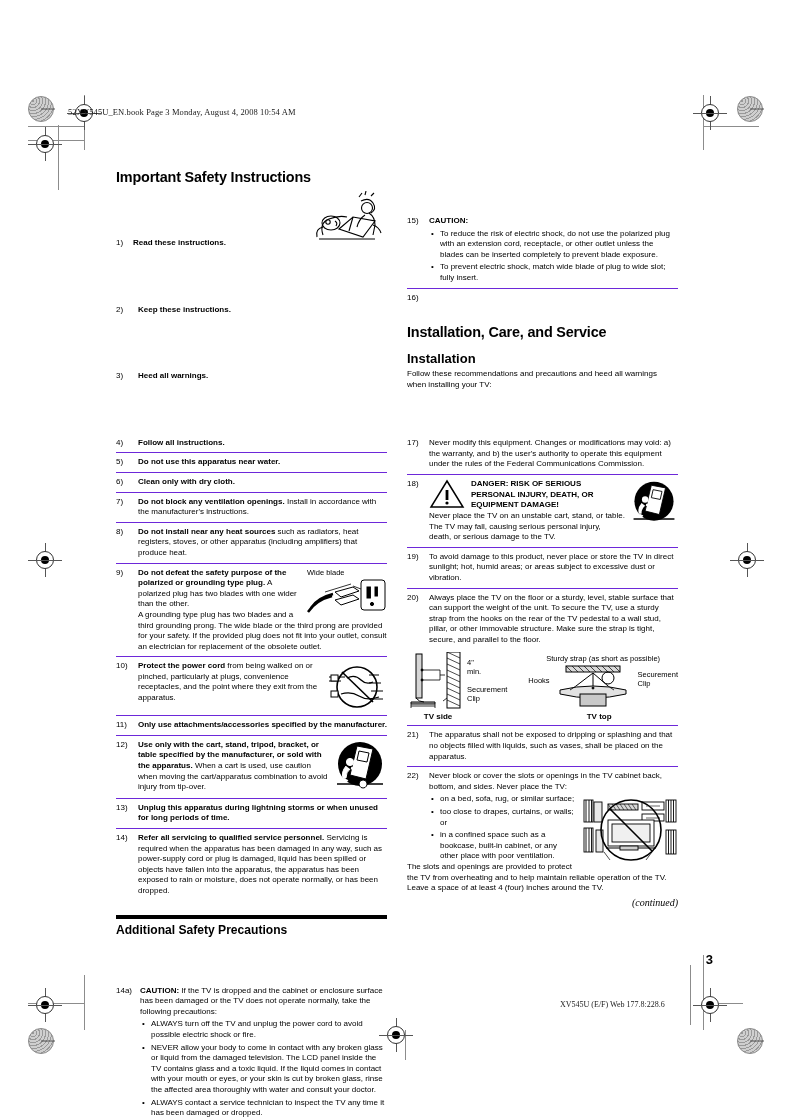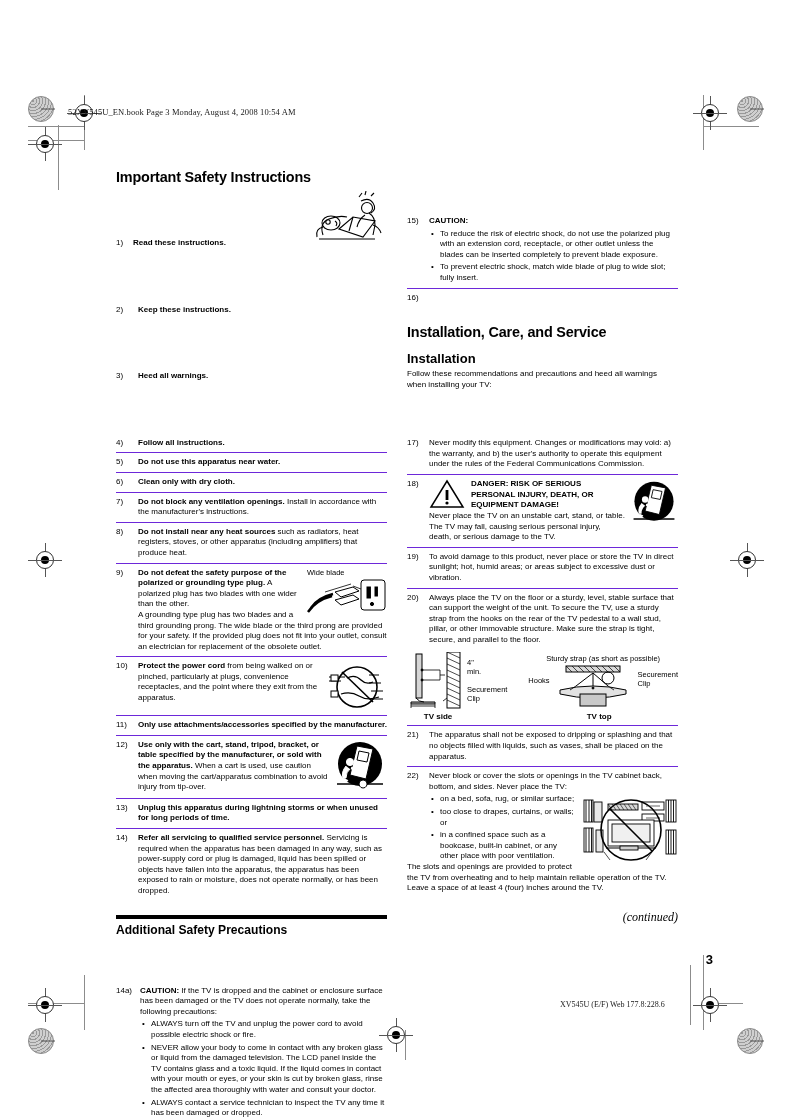--- a/index.html
+++ b/index.html
@@ -122,23 +122,23 @@
     font-size: 13px; font-weight: bold;
     font-family: "Liberation Sans Narrow", "Liberation Sans", sans-serif;
   }
   .footline {
     position: absolute; left: 560px; top: 1000px;
     font-size: 8px; color: #1a1a1a;
     font-family: "Liberation Serif", serif;
     white-space: nowrap;
   }
   .continued {
-    text-align: right; font-size: 12px; font-style: italic;
+    text-align: right; font-size: 10px; font-style: italic;
     font-family: "Liberation Serif", serif;
-    margin-top: 18px;
+    margin-top: 4px;
   }
   .tvlabel { font-size: 8px; font-weight: bold; text-align: center; }
 </style>
 </head>
 <body>
 
 <div>
   <div class="crop-line crop-v" style="left:84px; top:95px; height:55px;"></div>
   <div class="crop-line crop-h" style="left:28px; top:140px; width:56px;"></div>
   <div class="crop-line crop-v" style="left:58px; top:125px; height:65px;"></div>

